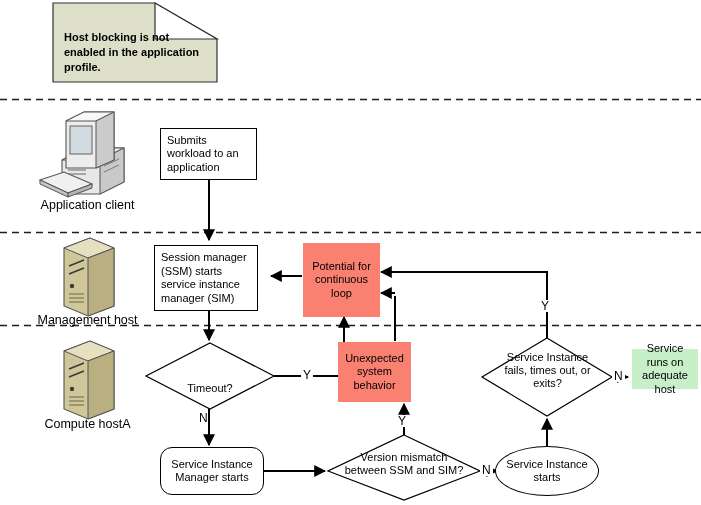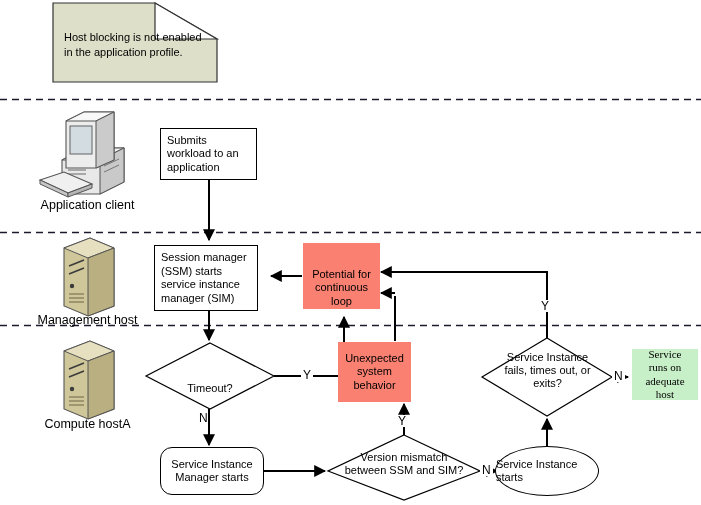--- a/index.html
+++ b/index.html
@@ -70,21 +70,21 @@
   
   .ell {
     box-sizing: border-box;
     border: 1px solid #000;
     border-radius: 50%;
     background: #fff;
     display: flex;
     align-items: center;
     justify-content: center;
   }
-  .ell .node-text { width: 100%; }
+  .ell .node-text { text-align: center; width: 100%; }
 
   
   .dia-text {
     position: absolute;
     text-align: center;
     font-size: 11px;
     line-height: 13px;
     color: #000;
     pointer-events: none;
   }
@@ -188,43 +188,43 @@
 
   <line x1="404" y1="435" x2="404" y2="404" stroke="#000" stroke-width="2" marker-end="url(#arrow)"></line>
 
   <line x1="480" y1="471" x2="497" y2="471" stroke="#000" stroke-width="2" marker-end="url(#arrow)"></line>
 
   <line x1="547" y1="446" x2="547" y2="419" stroke="#000" stroke-width="2" marker-end="url(#arrow)"></line>
 
   <line x1="612" y1="377" x2="628" y2="377" stroke="#000" stroke-width="2" marker-end="url(#arrow)"></line>
 </svg>
 
-<div class="abs note-text" style="left:64px; top:30px; width:142px;">Host blocking is not enabled in the application profile.</div>
+<div class="abs note-text" style="left:64px; top:30px; width:142px;font-weight:bold;">Host blocking is not enabled in the application profile.</div>
 
 <div class="lane-label" style="left:0px; top:198px; width:175px;">Application client</div>
 <div class="lane-label" style="left:0px; top:313px; width:175px;">Management host</div>
 <div class="lane-label" style="left:0px; top:417px; width:175px;">Compute hostA</div>
 
 <div class="abs box" style="left:160px; top:128px; width:97px; height:52px;">
   <div class="node-text">Submits workload to an application</div>
 </div>
 
 <div class="abs box" style="left:154px; top:245px; width:104px; height:66px;">
   <div class="node-text">Session manager (SSM) starts service instance manager (SIM)</div>
 </div>
 
-<div class="abs box center redfill" style="left:303px; top:243px; width:77px; height:66px;align-items:flex-end;">
+<div class="abs box center redfill" style="left:303px; top:243px; width:77px; height:74px;">
   <div class="node-text">Potential for continuous loop</div>
 </div>
 
 <div class="abs box center redfill" style="left:338px; top:342px; width:73px; height:60px;">
   <div class="node-text">Unexpected system behavior</div>
 </div>
 
-<div class="abs box center greenfill" style="left:632px; top:349px; width:66px; height:51px;font-family:Liberation Serif, serif;">
+<div class="abs box center greenfill" style="left:632px; top:349px; width:66px; height:40px;">
   <div class="node-text">Service runs on adequate host</div>
 </div>
 
 <div class="abs rrect" style="left:160px; top:447px; width:104px; height:48px;">
   <div class="node-text">Service Instance Manager starts</div>
 </div>
 
 <div class="abs ell" style="left:495px; top:446px; width:104px; height:50px;">
   <div class="node-text">Service Instance starts</div>
 </div>

